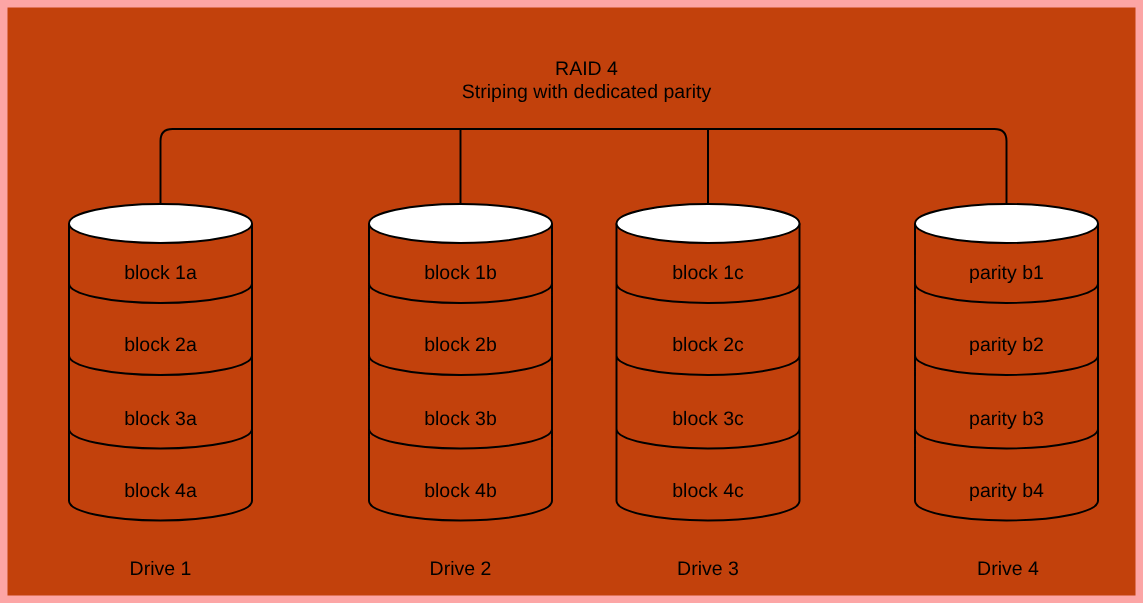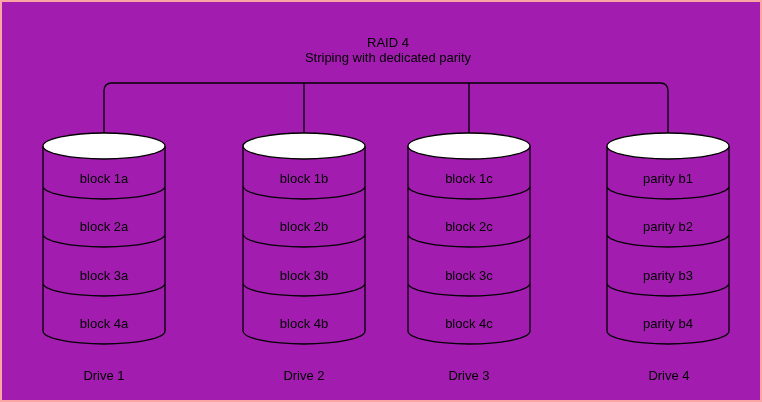--- a/index.html
+++ b/index.html
@@ -4,22 +4,22 @@
 <style>
   html, body {
     margin: 0;
     padding: 0;
     background: #ffffff;
   }
   .frame {
     box-sizing: border-box;
     width: 762px;
     height: 402px;
-    border: 2px solid #fca5a5;
-    background: #a21caf;
+    border: 5px solid #fca5a5;
+    background: #c2410c;
     position: relative;
     overflow: hidden;
     font-family: "Liberation Sans", "DejaVu Sans", sans-serif;
     text-align: center;
   }
   svg { display: block; }
   .stroke {
     fill: none;
     stroke: #000000;
     stroke-width: 1.3;

